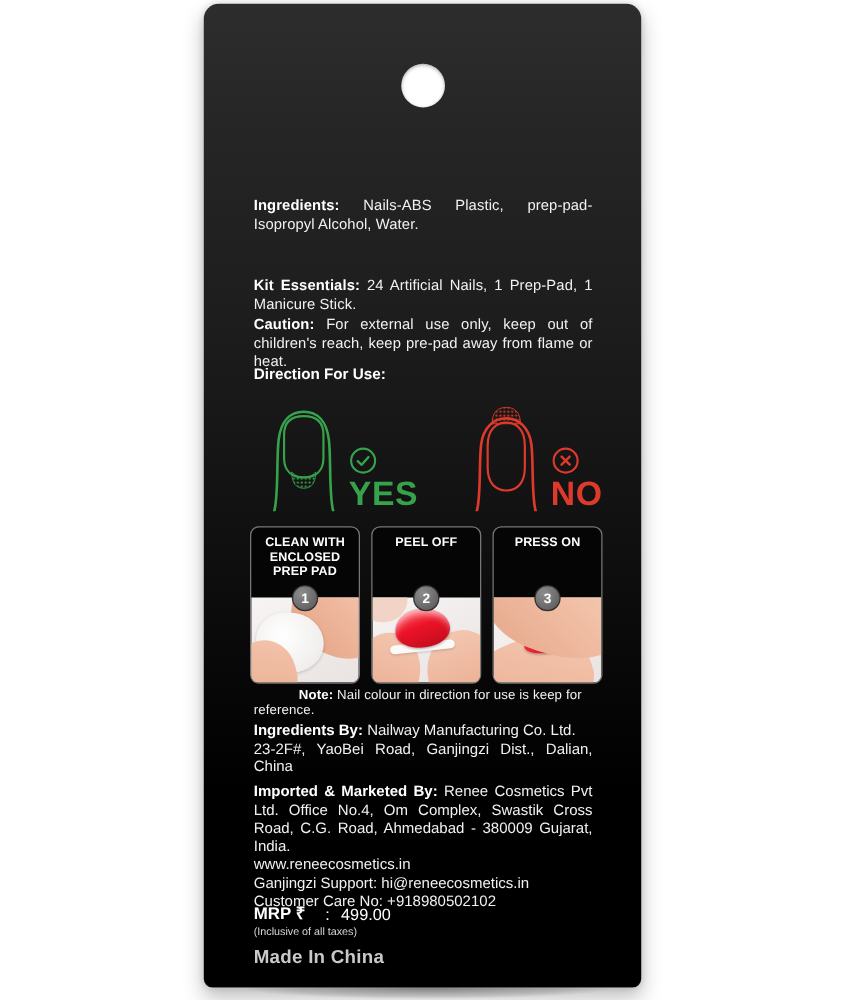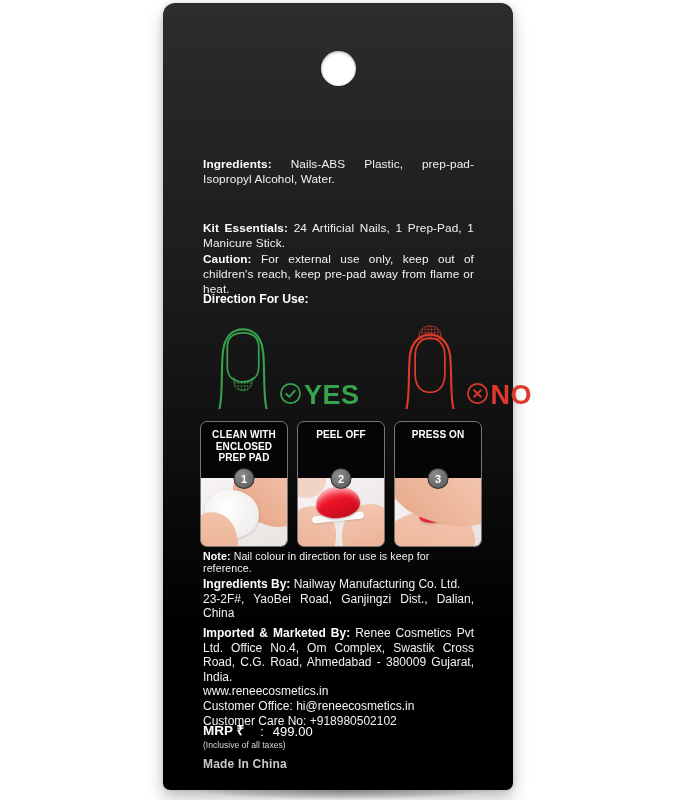--- a/index.html
+++ b/index.html
@@ -23,21 +23,21 @@
 
   .sec-ingredients { top:154px; }
   .sec-kit { top:206px;margin-top:12px; }
   .sec-caution { top:249px; }
   .dir-heading { position:absolute; left:40px; top:289px; font-size:12.2px; font-weight:bold; color:#ffffff; }
 
   .dir-graphics { position:absolute; left:40px; right:39px; top:314px; height:92px; display:flex; align-items:flex-end; }
   .dir-group { display:flex; align-items:flex-end; gap:8px; }
   .dir-group.yes { margin-left:12px; }
   .dir-group.no  { margin-left:42px; }
-  .verdict { display:flex; flex-direction:row; align-items:flex-start; gap:2px; }
+  .verdict { display:flex; flex-direction:column; align-items:flex-start; gap:2px; }
   .verdict-text { font-size:27px; font-weight:800; letter-spacing:.5px; line-height:1; }
   .verdict.yes .verdict-text { color:#36a24b; }
   .verdict.no  .verdict-text { color:#dd3a2c; }
 
   .steps { position:absolute; left:37px; right:31px; top:418px; height:126px; display:flex; gap:9px;justify-content:flex-end; }
   .step { position:relative; flex:1; border:1px solid #777; border-radius:7px; overflow:hidden; background:#050505; }
   .step-header { height:56px; display:flex; align-items:flex-start; justify-content:center; padding-top:7px;
     color:#ffffff; font-size:10px; font-weight:bold; text-align:center; line-height:11.5px; letter-spacing:.1px; }
   .step-num { position:absolute; left:50%; top:46px; transform:translateX(-50%); width:21px; height:21px; border-radius:50%;
     background:radial-gradient(circle at 35% 30%, #8d8d8d, #555); border:1.5px solid rgba(40,40,40,.9);
@@ -56,35 +56,35 @@
   .p2-stick{ left:14px; top:36px; width:52px; height:7px; background:#fbfaf8; border-radius:4px; transform:rotate(-6deg); box-shadow:0 1px 2px rgba(0,0,0,.15); }
   .p2-nail { left:18px; top:9px; width:44px; height:31px; background:linear-gradient(165deg,#ff5f68 0%, #ec1227 45%, #bd0c1d 100%);
     border-radius:46% 54% 50% 50% / 58% 58% 46% 46%; transform:rotate(-7deg);
     box-shadow:inset 0 7px 7px -4px rgba(255,255,255,.75), 0 1px 2px rgba(0,0,0,.3); }
 
   .p3-top  { right:-24px; top:-28px; width:116px; height:74px; background:linear-gradient(210deg,#f7cfb9,#e7a88a); border-radius:42% 58% 52% 48%; transform:rotate(16deg); }
   .p3-bot  { left:-26px; bottom:-32px; width:106px; height:66px; background:linear-gradient(30deg,#e8aa8c,#f5c9b3); border-radius:50% 50% 40% 40%; transform:rotate(-18deg); }
   .p3-nail { left:24px; top:28px; width:42px; height:16px; background:linear-gradient(170deg,#fb3b47,#d80e1f); border-radius:50%; transform:rotate(-10deg); box-shadow:0 1px 2px rgba(0,0,0,.3); }
 
   .sec-note { top:547px; font-size:10.6px; letter-spacing:.1px; }
-  .sec-note strong { color:#ffffff; }
+  .sec-note strong { color:#ffffff;margin-left:36px; }
 
   .sec-manufactured { top:574px; }
   .sec-imported { top:623px; }
   .addr { font-size:12px; line-height:14.6px; text-align:justify; }
   .addr strong { color:#ffffff; }
   .plain-line { font-size:12px; line-height:14.6px; text-align:left; }
 
   .sec-price { top:718px; }
   .price-row { display:flex; align-items:flex-end; color:#ffffff; }
   .mrp-label { font-size:13.5px; font-weight:bold; }
   .mrp-colon { font-size:13px; margin-left:16px; }
   .mrp-value { font-size:13px; margin-left:9px; }
   .tax-note { font-size:8.6px; color:#d8d8d8; margin-top:1px; }
-  .origin { font-size:12px; font-weight:bold; color:#c9c9c9; margin-top:7px; letter-spacing:.2px; }
+  .origin { font-size:15px; font-weight:bold; color:#c9c9c9; margin-top:7px; letter-spacing:.2px; }
 </style>
 </head>
 <body>
 
 <div class="stage">
   <div class="ground-shadow"></div>
 
   <div class="card">
     <div class="hole"></div>
 
@@ -190,21 +190,21 @@
       <br>
       <span>23-2F#, YaoBei Road, Ganjingzi Dist., Dalian, China</span>
     </p>
 
     <div class="sec sec-imported">
       <p class="addr">
         <strong>Imported &amp; Marketed By:</strong>
         <span>Renee Cosmetics Pvt Ltd. Office No.4, Om Complex, Swastik Cross Road, C.G. Road, Ahmedabad - 380009 Gujarat, India.</span>
       </p>
       <p class="plain-line">www.reneecosmetics.in</p>
-      <p class="plain-line">Customer Office: hi@reneecosmetics.in</p>
+      <p class="plain-line">Ganjingzi Support: hi@reneecosmetics.in</p>
       <p class="plain-line">Customer Care No: +918980502102</p>
     </div>
 
     <div class="sec sec-price">
       <div class="price-row">
         <span class="mrp-label">MRP ₹</span>
         <span class="mrp-colon">:</span>
         <span class="mrp-value">499.00</span>
       </div>
       <div class="tax-note">(Inclusive of all taxes)</div>

